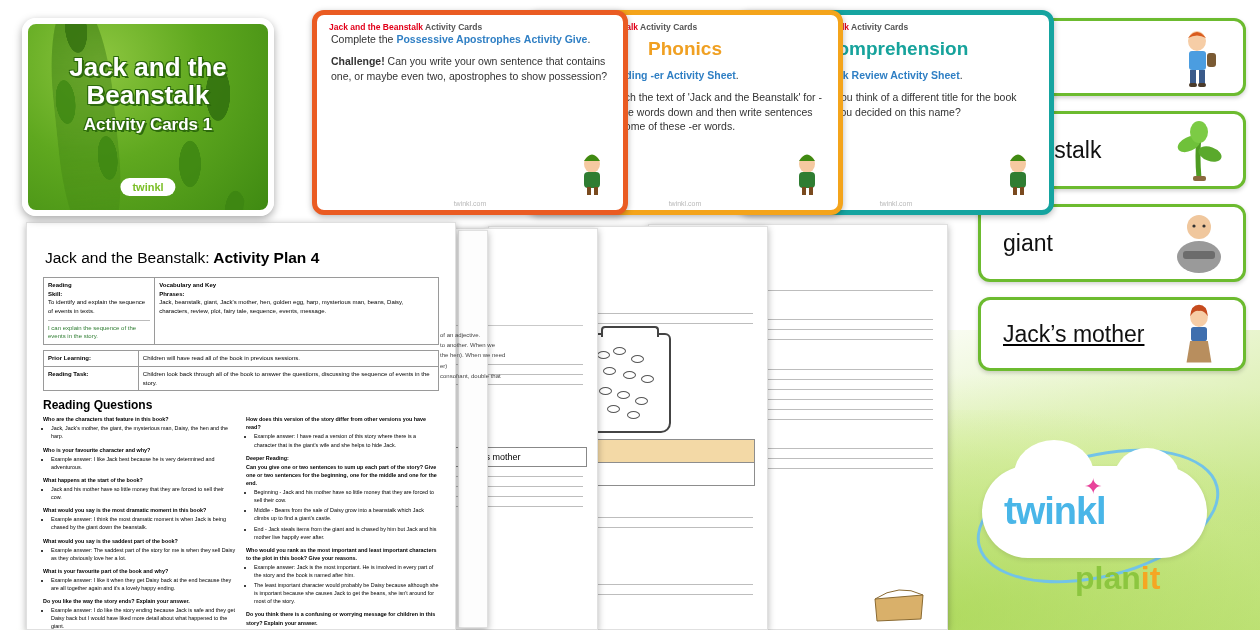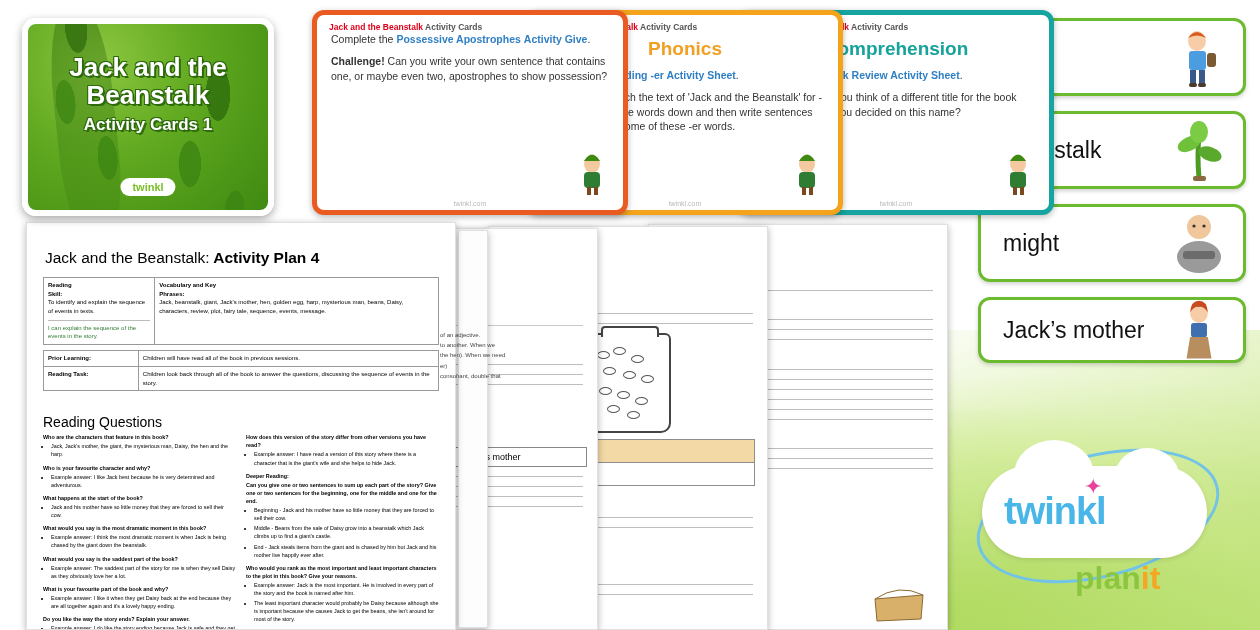--- a/index.html
+++ b/index.html
@@ -189,21 +189,21 @@
     color: #111;
     padding-left: 22px;
     line-height: 1.15;
   }
   .word-card .w-art {
     width: 72px;
     height: 64px;
     margin-right: 8px;
     position: relative;
   }
-  #wc-mother { height: 66px; }
+  #wc-mother { height: 74px; text-decoration: underline; }
 
   
   .planit {
     position: absolute;
     right: 26px;
     bottom: 12px;
     width: 260px;
     height: 170px;
   }
   .planit .cloud {
@@ -301,23 +301,23 @@
   .tbl td {
     border: 1px solid #9a9a9a;
     padding: 3px 4px;
     vertical-align: top;
     line-height: 1.45;
   }
   .tbl .lbl { font-weight: bold; width: 24%; }
   .grn { color: #2f7d32; }
 
   .sec-head {
-    margin: 23px 16px 3px 16px;
-    font-size: 14px;
-    font-weight: normal;
+    margin: 7px 16px 3px 16px;
+    font-size: 12px;
+    font-weight: bold;
   }
   .qa-wrap {
     margin: 0 16px;
     display: flex;
     gap: 10px;
     font-size: 5.4px;
     line-height: 1.5;
   }
   .qa-col { flex: 1; }
   .qa-col .q { font-weight: bold; margin: 0 0 1px 0; }
@@ -496,21 +496,21 @@
       <svg class="w-art" viewBox="0 0 72 64">
         <path d="M36 60 Q34 38 36 18" stroke="#4e9b22" stroke-width="5" fill="none"></path>
         <ellipse cx="26" cy="26" rx="12" ry="7" fill="#6fc13a" transform="rotate(-25 26 26)"></ellipse>
         <ellipse cx="47" cy="36" rx="12" ry="7" fill="#5aa92c" transform="rotate(20 47 36)"></ellipse>
         <ellipse cx="36" cy="14" rx="9" ry="11" fill="#7ccb45"></ellipse>
         <rect x="30" y="58" width="13" height="5" rx="2" fill="#8b6a3e"></rect>
       </svg>
     </div>
 
     <div class="word-card">
-      <div class="w-label">might</div>
+      <div class="w-label">giant</div>
       <svg class="w-art" viewBox="0 0 72 64">
         <ellipse cx="36" cy="16" rx="12" ry="12" fill="#f0c79d"></ellipse>
         <ellipse cx="36" cy="46" rx="22" ry="16" fill="#9a9a9a"></ellipse>
         <rect x="20" y="40" width="32" height="8" rx="3" fill="#6c6c6c"></rect>
         <circle cx="31" cy="15" r="1.6" fill="#333"></circle>
         <circle cx="41" cy="15" r="1.6" fill="#333"></circle>
       </svg>
     </div>
 
     <div class="word-card" id="wc-mother">

